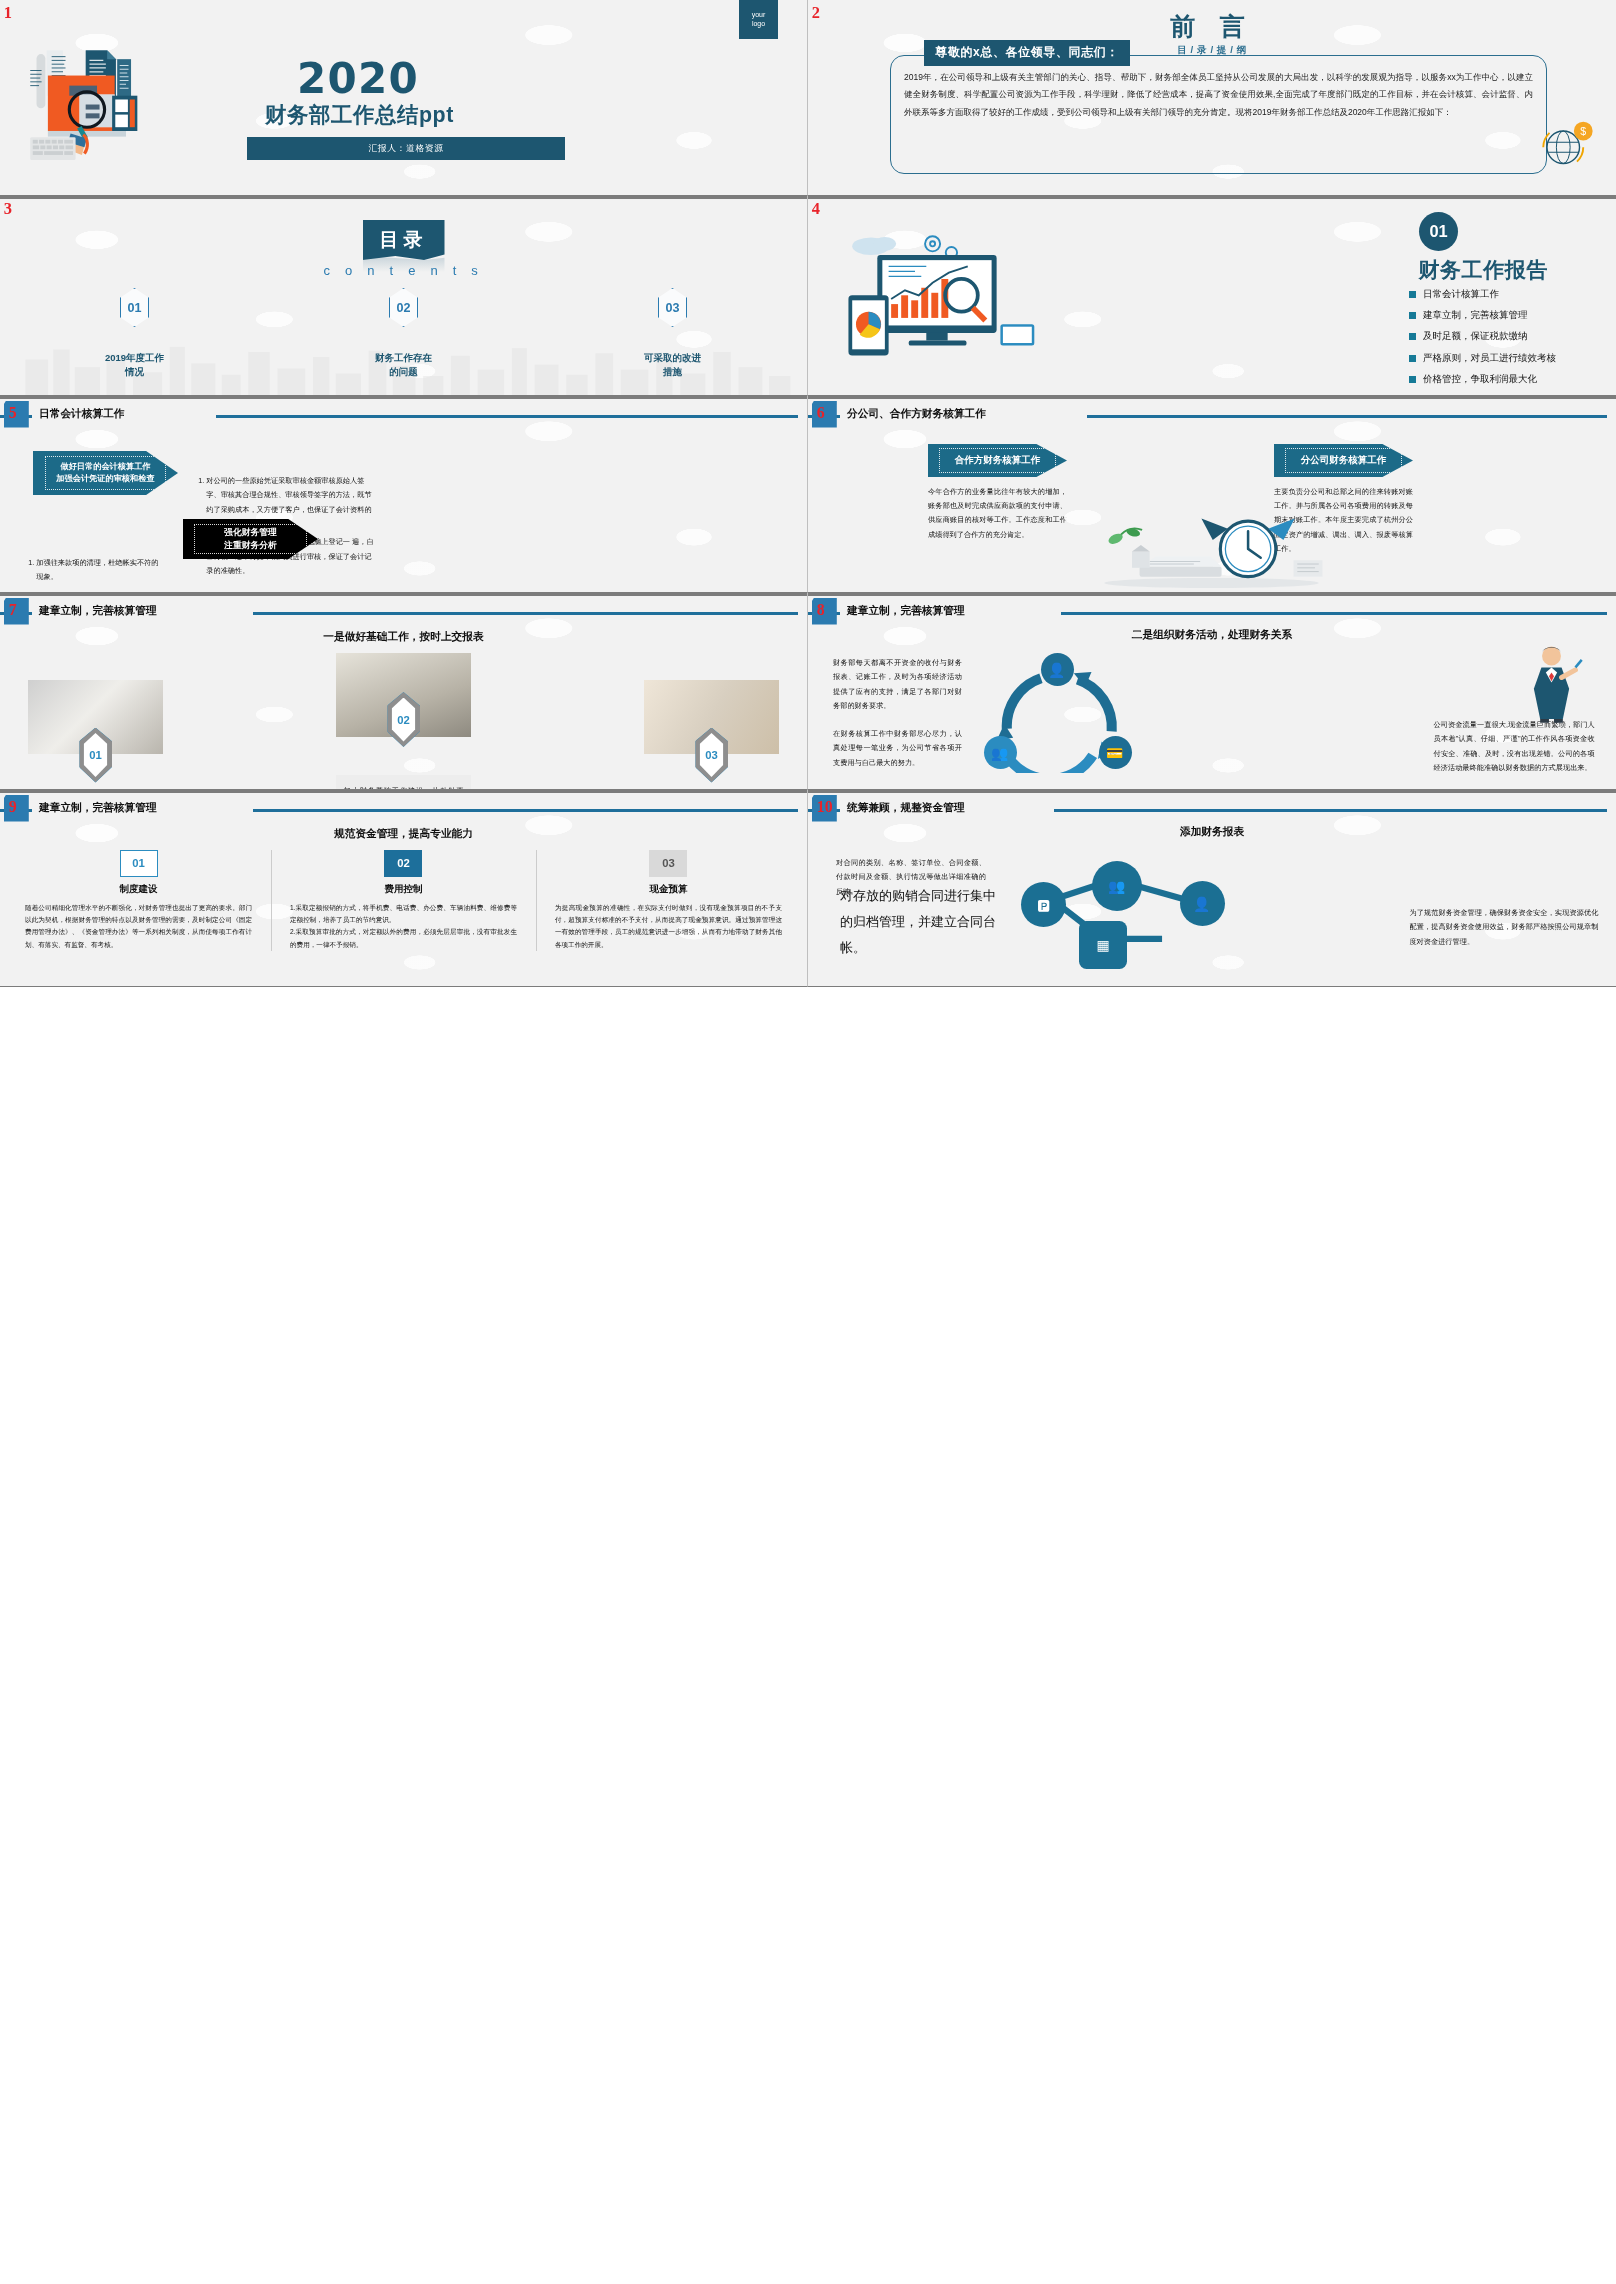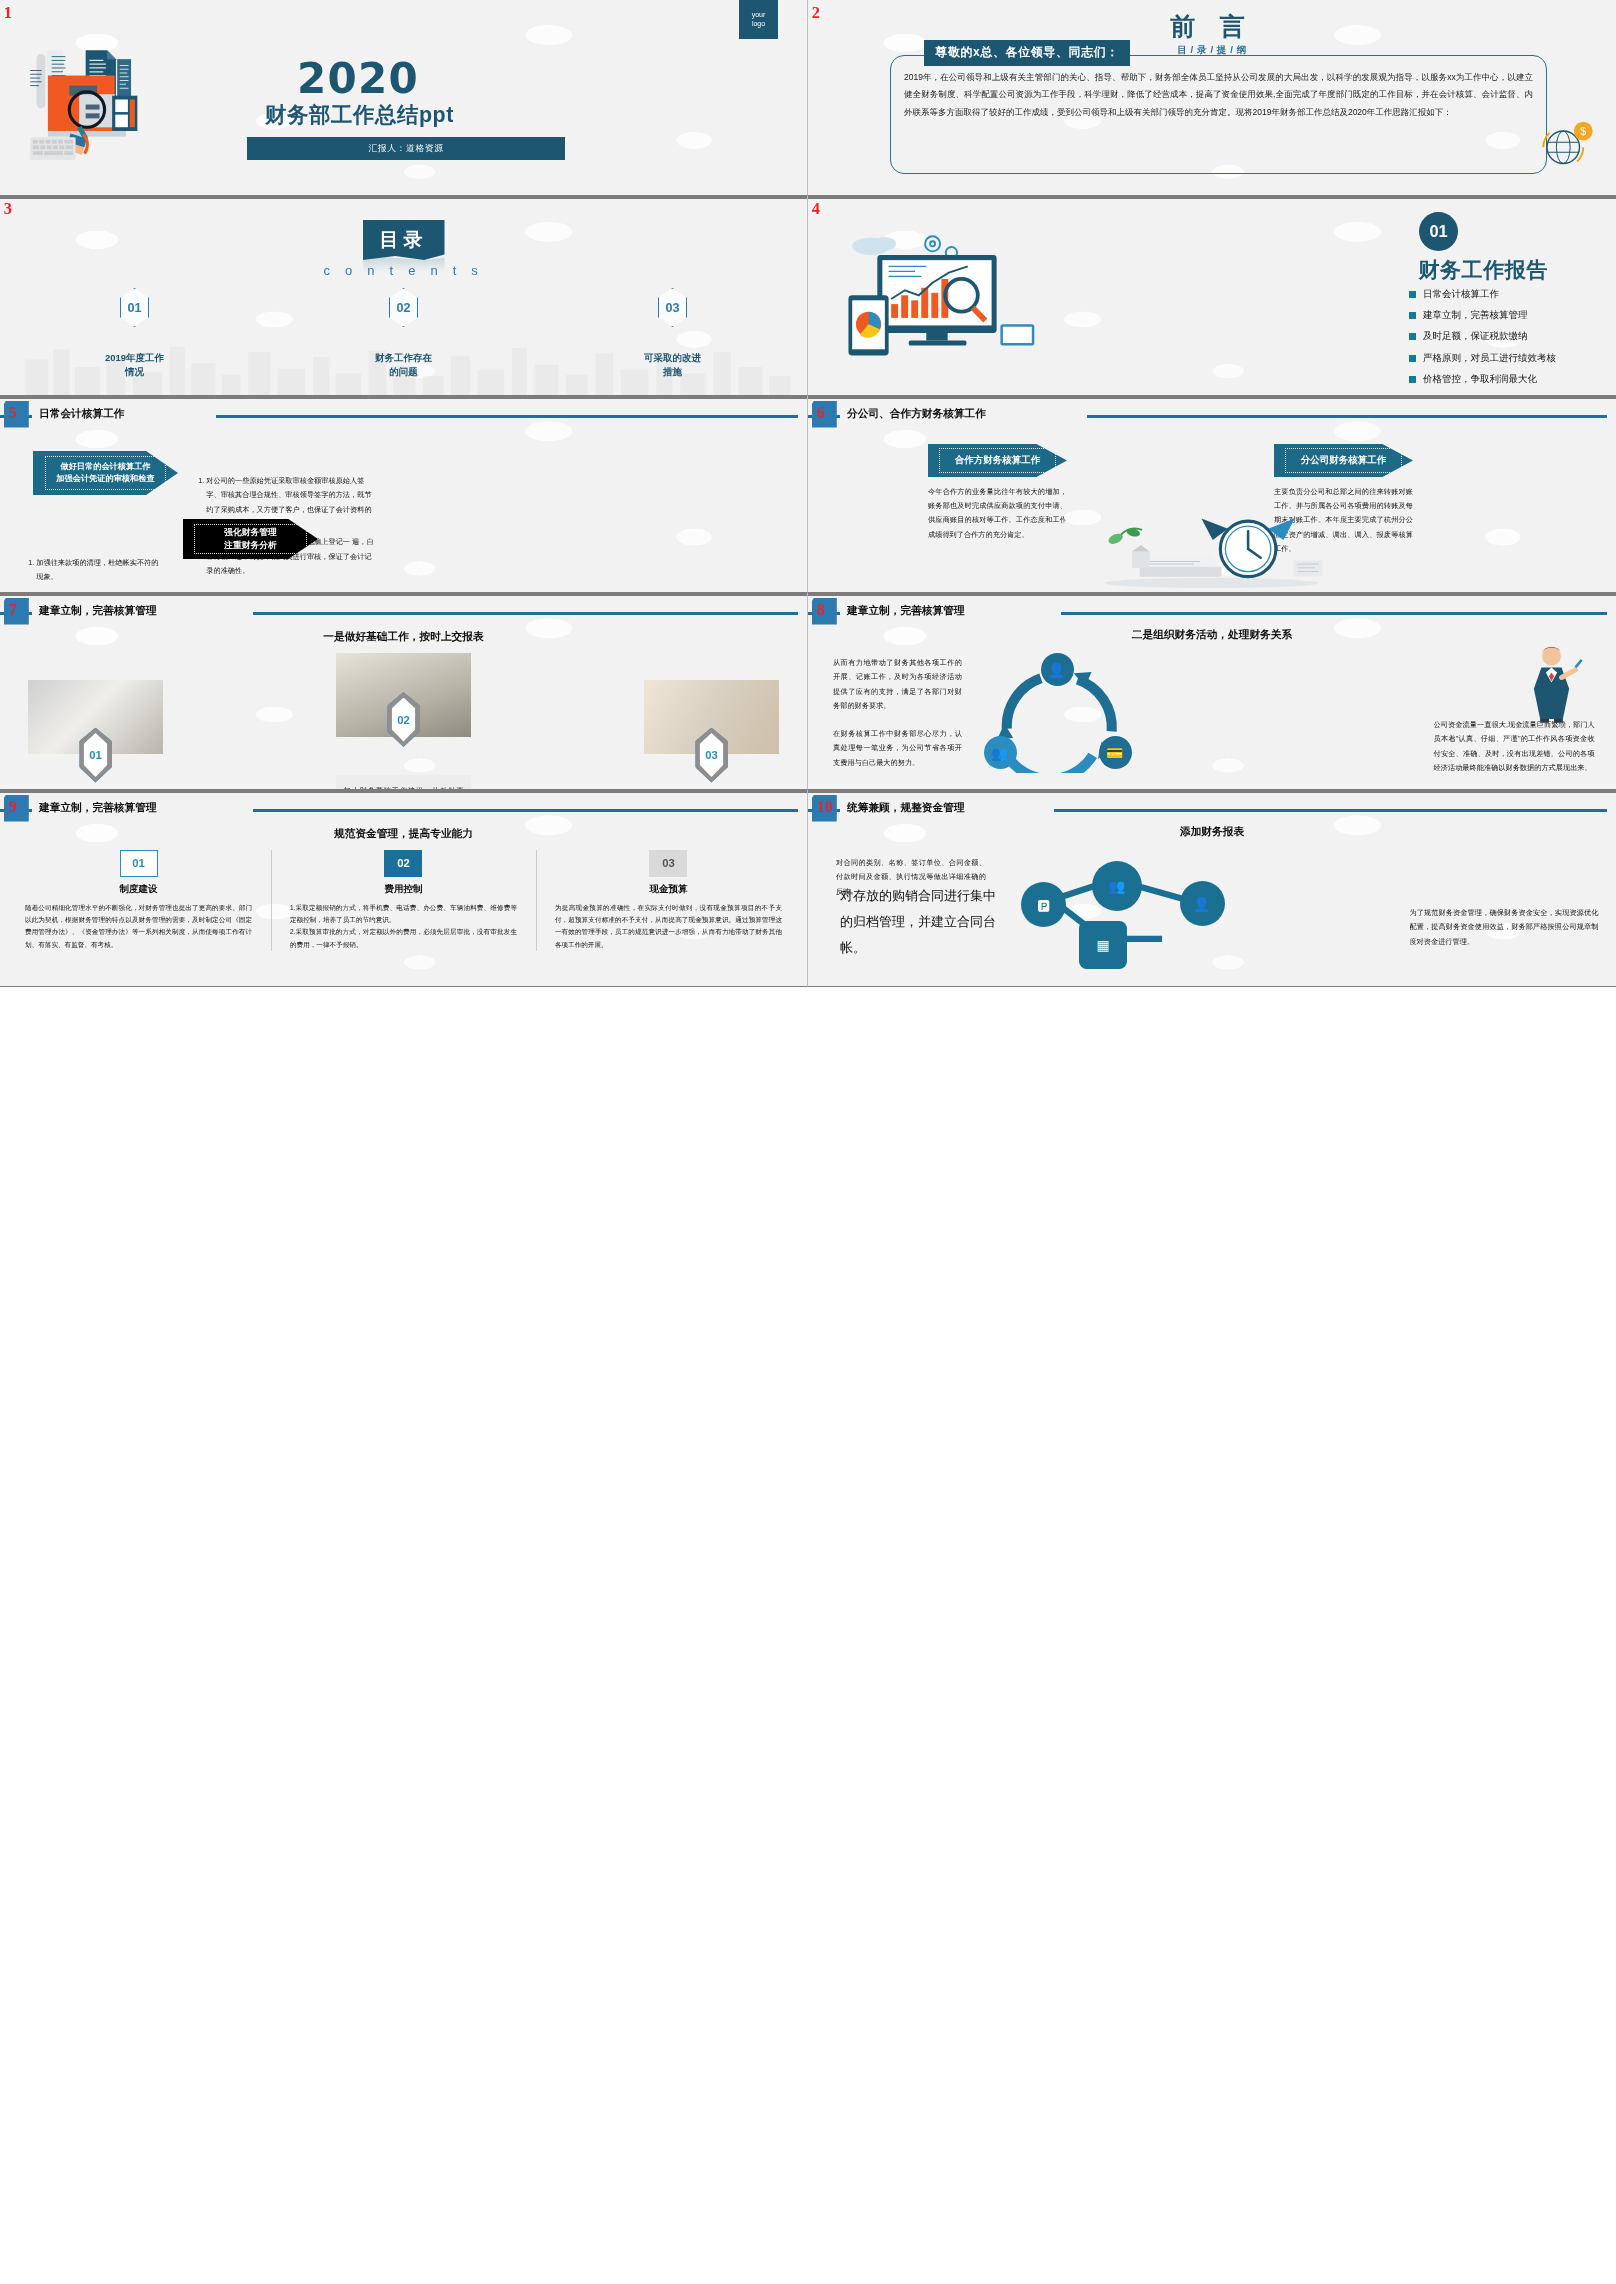--- a/index.html
+++ b/index.html
@@ -476,21 +476,21 @@
     <div class="topline"></div>
     <div class="wm"></div>
     <div class="hdr">
       <div class="rule"></div>
       <div class="rulegap" style="left:31.5px;width:221px;"></div>
       <div class="tab"></div>
       <div class="tnum">8</div>
       <div class="ttl">建章立制，完善核算管理</div>
     </div>
     <div class="s8-h">二是组织财务活动，处理财务关系</div>
-    <div class="s8-l">从而有力地带动了财务其他各项工作的开展、记账工作，及时为各项经济活动提供了应有的支持，满足了各部门对财务部的财务要求。</div>
+    <div class="s8-l">财务部每天都离不开资金的收付与财务报表、记账工作，及时为各项经济活动提供了应有的支持，满足了各部门对财务部的财务要求。</div>
     <div class="s8-l2">在财务核算工作中财务部尽心尽力，认真处理每一笔业务，为公司节省各项开支费用与自己最大的努力。</div>
     <div class="s8-r">公司资金流量一直很大,现金流量巨而繁琐，部门人员本着"认真、仔细、严谨"的工作作风各项资金收付安全、准确、及时，没有出现差错。公司的各项经济活动最终能准确以财务数据的方式展现出来。</div>
 
     <svg class="cyc" viewBox="0 0 250 190">
       <path d="M98 40 A80 80 0 0 0 44 120" stroke="#1e6d93" stroke-width="16" fill="none"></path>
       <path d="M38 150 A80 80 0 0 0 180 162" stroke="#2b8cc0" stroke-width="16" fill="none"></path>
       <path d="M210 124 A80 80 0 0 0 156 42" stroke="#1e6d93" stroke-width="16" fill="none"></path>
       <path d="M40 112l-12 26 26-4z" fill="#1e6d93"></path>
       <path d="M188 168l24-12-18-16z" fill="#2b8cc0"></path>
       <path d="M150 32l18 22 10-24z" fill="#1e6d93"></path>

